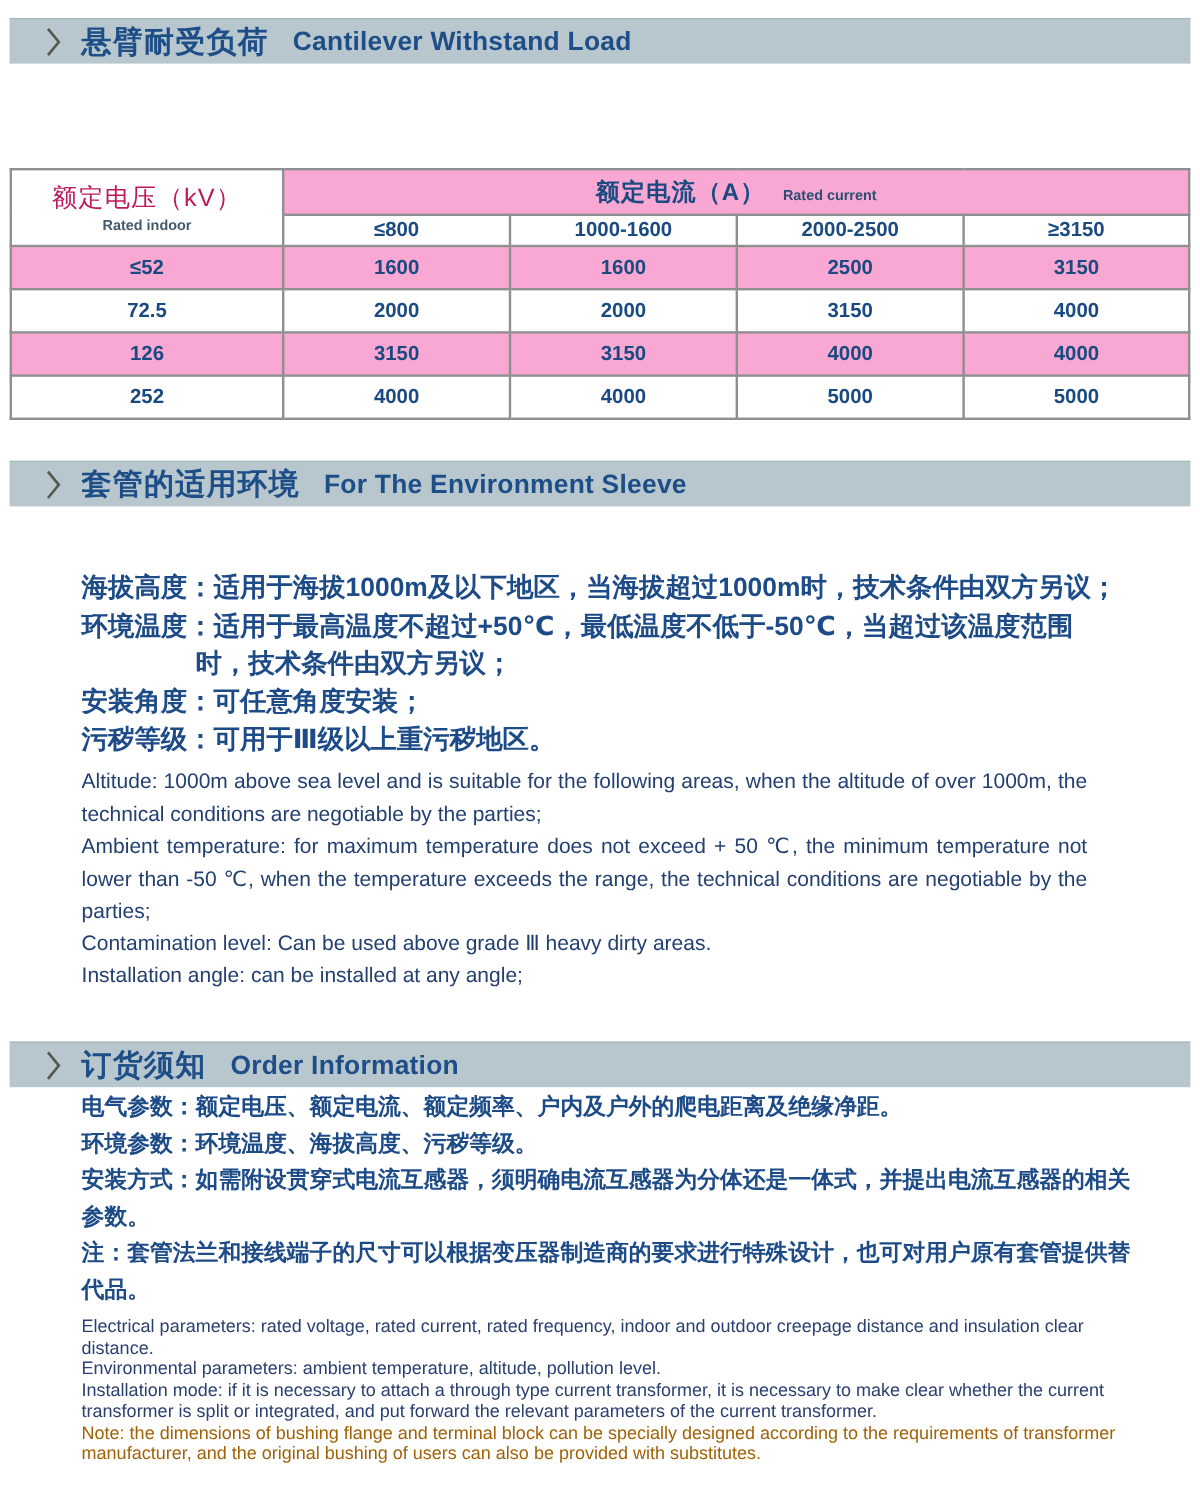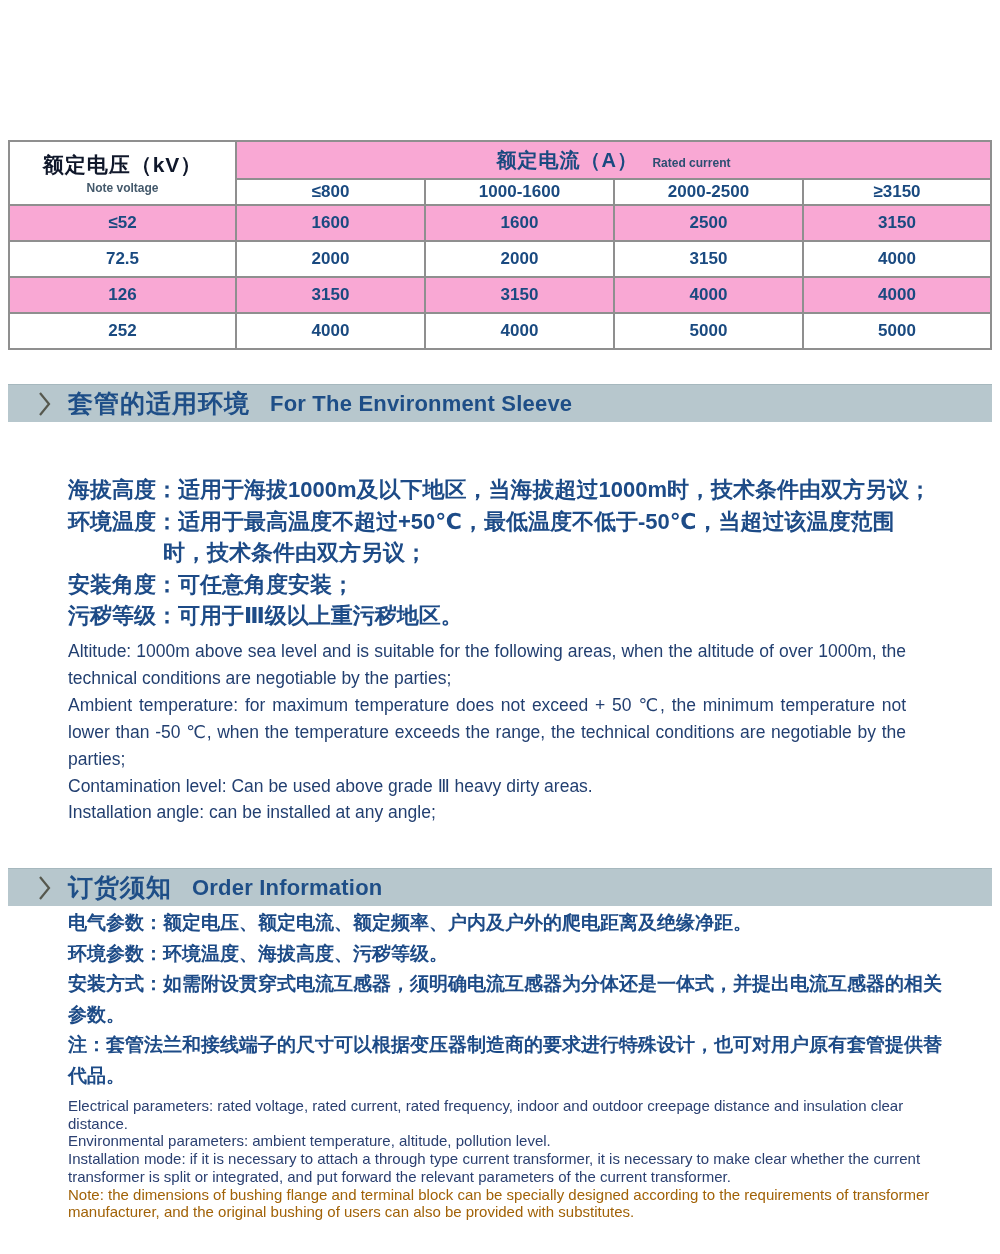--- a/index.html
+++ b/index.html
@@ -12,21 +12,21 @@
   .chev{display:inline-flex;margin-left:30px;margin-right:17px;align-items:center;}
   .t-zh{font-size:25px;font-weight:700;color:#1e4e87;letter-spacing:1px;white-space:nowrap;}
   .t-en{font-size:22px;font-weight:600;color:#1e4e87;margin-left:20px;white-space:nowrap;letter-spacing:.2px;}
 
   
   table.load{position:absolute;left:8px;top:140px;width:982px;border-collapse:collapse;table-layout:fixed;}
   table.load td{border:2px solid #8f8f8f;text-align:center;vertical-align:middle;
                 color:#1a4a80;font-weight:600;box-sizing:border-box;padding:0;}
   .cell-blue{background:#f9a8d4;}
   .cell-white{background:#ffffff;}
-  .th-zh{font-size:21px;font-weight:700;color:#0f172a;letter-spacing:1px;}
+  .th-zh{font-size:21px;font-weight:400;color:#be185d;letter-spacing:1px;}
   .th-sub{font-size:12px;font-weight:700;color:#44596b;margin-top:2px;}
   .th-cur-zh{font-size:20px;font-weight:700;color:#1a4a80;letter-spacing:1px;}
   .th-cur-en{font-size:12px;font-weight:700;color:#2c4e72;margin-left:10px;}
   .num{font-size:17px;}
 
   
   .zh-block{position:absolute;color:#1d4b87;font-weight:700;}
   .zh-env{left:68px;top:474px;width:864px;font-size:22px;line-height:31.5px;}
   .zh-env p{margin:0;padding-left:95px;text-indent:-95px;}
   .en-env{position:absolute;left:68px;top:638px;width:838px;color:#223f70;
@@ -37,34 +37,43 @@
   .en-order{position:absolute;left:68px;top:1097px;width:878px;color:#2b4071;
             font-size:15px;line-height:17.7px;}
   .en-order p{margin:0;}
   .en-order p.note{color:#a16207;}
 </style>
 </head>
 <body>
 
 <div class="page">
 
+  <div class="banner" style="top:15px;">
+    <span class="chev">
+      <svg width="13" height="26" viewBox="0 0 13 26">
+          <polyline points="2,2 11,13 2,24" fill="none" stroke="#56584e" stroke-width="2.2"></polyline>
+        </svg>
+    </span>
+    <span class="t-zh">悬臂耐受负荷</span>
+    <span class="t-en">Cantilever Withstand Load</span>
+  </div>
 
   <table class="load">
     <colgroup>
       <col style="width:227px">
         <col style="width:189px">
         <col style="width:189px">
         <col style="width:189px">
         <col style="width:188px">
     </colgroup>
     <tbody>
       <tr style="height:38px;">
         <td rowspan="2" class="cell-white">
           <div class="th-zh">额定电压（kV）</div>
-          <div class="th-sub">Note voltage</div>
+          <div class="th-sub">Rated indoor</div>
         </td>
         <td colspan="4" class="cell-blue">
           <span class="th-cur-zh">额定电流（A）</span>
           <span class="th-cur-en">Rated current</span>
         </td>
       </tr>
       <tr style="height:26px;margin-top:25px;">
         <td class="cell-white num">≤800</td>
         <td class="cell-white num">1000-1600</td>
         <td class="cell-white num">2000-2500</td>

